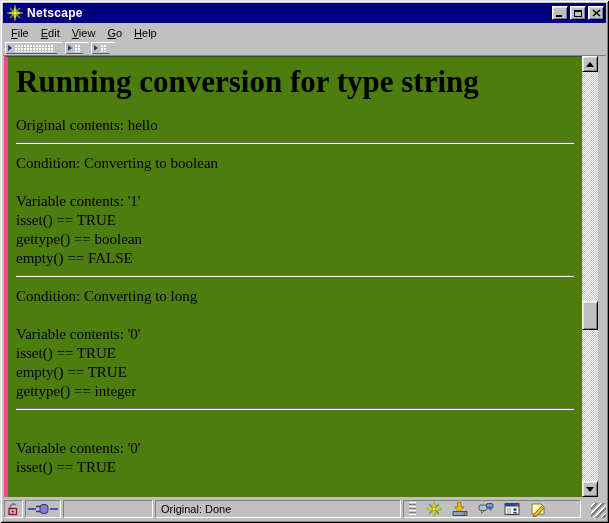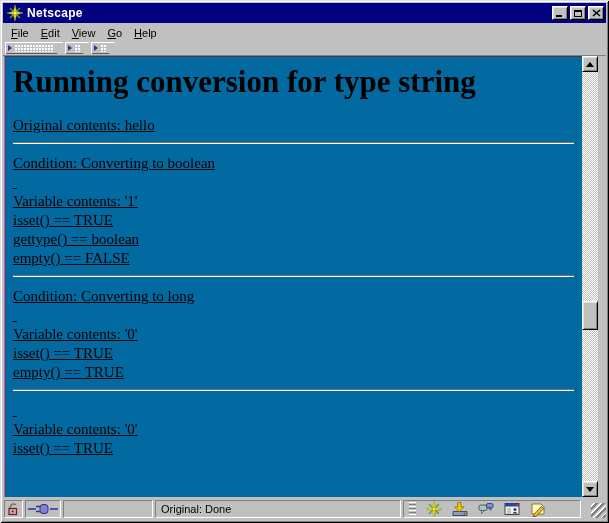--- a/index.html
+++ b/index.html
@@ -38,25 +38,25 @@
   .tab1 { left:2px; width:58px; } .tab2 { left:62px; width:24px; } .tab3 { left:88px; width:24px; }
   .tab-arrow { width:0; height:0; border-top:3px solid transparent; border-bottom:3px solid transparent;
     border-left:4px solid #30309c; flex:0 0 auto; }
   .tab-ridges { flex:1; height:7px;
     background-image: radial-gradient(circle at 1px 1px,#ffffff 30%,rgba(0,0,0,0) 38%),
                       radial-gradient(circle at 0 0,#707070 30%,rgba(0,0,0,0) 38%);
     background-size:3px 3px; }
 
   
   .viewport { position:absolute; left:4px; top:56px; width:578px; height:441px;
-    background:#0369a1; border-left:1px solid #ec4899; border-top:1px solid #404040; overflow:hidden; }
+    background:#4d7c0f; border-left:4px solid #ec4899; border-top:1px solid #404040; overflow:hidden; }
   .page { font-family:"Liberation Serif",serif; font-size:15px; color:#000; padding:0 8px; }
   .pheading { font-family:"Liberation Serif",serif; font-weight:bold; font-size:31px;
     line-height:36px; margin:7px 0 16px; }
-  .pline { line-height:19px; min-height:19px;text-decoration:underline; }
+  .pline { line-height:19px; min-height:19px; }
   .pline.blank::before { content:"\00a0"; }
   hr.divider { border:none; border-top:1px solid #707070; border-bottom:1px solid #ffffff;
     height:0; margin:7px 0 10px; }
 
   
   .scrollbar { position:absolute; left:582px; top:56px; width:17px; height:441px; }
   .sb-track { position:absolute; left:0; top:16px; bottom:16px; width:16px; background-color:#fff;
     background-image:
       linear-gradient(45deg,#c0c0c0 25%,transparent 25%,transparent 75%,#c0c0c0 75%),
       linear-gradient(45deg,#c0c0c0 25%,transparent 25%,transparent 75%,#c0c0c0 75%);
@@ -154,20 +154,21 @@
       <div class="pline">isset() == TRUE</div>
       <div class="pline">gettype() == boolean</div>
       <div class="pline">empty() == FALSE</div>
       <hr class="divider">
 
       <div class="pline">Condition: Converting to long</div>
       <div class="pline blank"></div>
       <div class="pline">Variable contents: '0'</div>
       <div class="pline">isset() == TRUE</div>
       <div class="pline">empty() == TRUE</div>
+      <div class="pline">gettype() == integer</div>
       <hr class="divider">
 
       <div class="pline blank"></div>
       <div class="pline">Variable contents: '0'</div>
       <div class="pline">isset() == TRUE</div>
     </div>
   </div>
 
   <div class="scrollbar">
     <div class="sb-track"></div>

